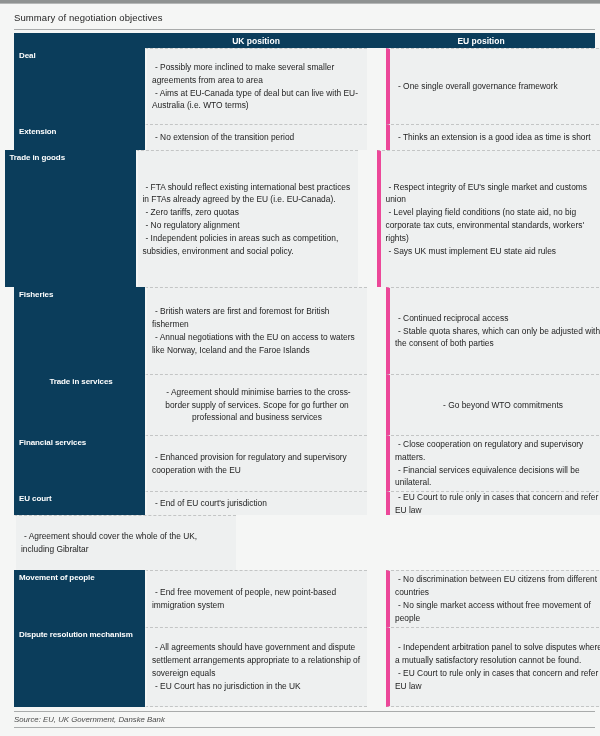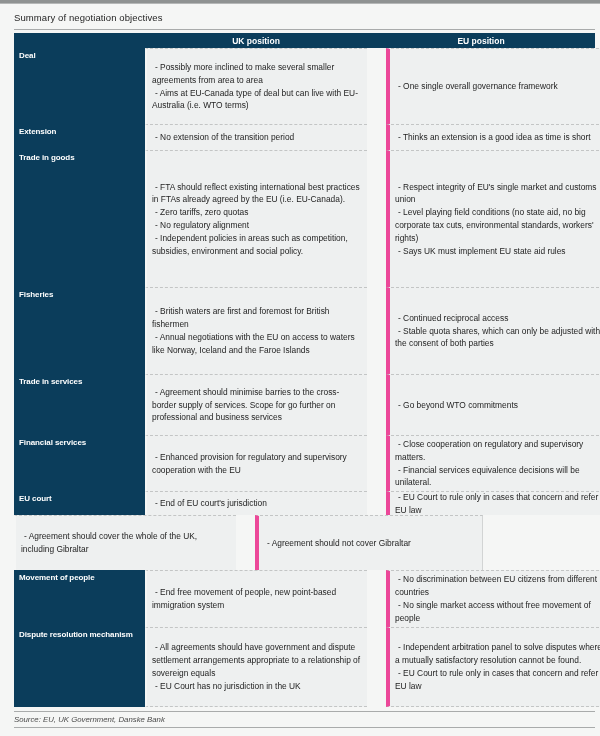--- a/index.html
+++ b/index.html
@@ -41,23 +41,23 @@
     border-top: 1px dashed #c3c5c5;
     overflow: visible;
   }
   .uk-col.content-cell { border-left: 2px solid #f5f6f5; }
   .eu-col.content-cell { border-left: 4px solid #ec4899; border-right: 1px solid #d2d4d4; margin-left: 19px; }
   .row:last-child .content-cell { border-bottom: 1px dashed #c3c5c5; }
   .bullet { text-indent: 3px; }
   
   .row-deal       { height: 76px; }
   .row-extension  { height: 26px; }
-  .row-goods      { height: 137px; }
+  .row-goods      { height: 137px; justify-content: center; }
   .row-fisheries  { height: 87px; }
-  .row-services   { height: 61px; }
+  .row-services   { height: 61px; text-align: center; }
   .row-financial  { height: 56px; }
   .row-eucourt    { height: 24px; }
   .row-gibraltar  { height: 55px; }
   .row-movement   { height: 57px; }
   .row-dispute    { height: 80px; }
   .footer-rule-top { margin-top: 4px; }
   .source-note {
     margin: 3px 0 3px 14px;
     font-size: 7.8px; font-style: italic; color: #4a4a4a;
   }
@@ -153,23 +153,20 @@
         </div>
     <div class="eu-col content-cell">
           <p class="bullet">- EU Court to rule only in cases that concern and refer to EU law</p>
         </div>
   </div>
 
   <div class="row row-gibraltar">
     <div class="uk-col content-cell">
           <p class="bullet">- Agreement should cover the whole of the UK, including Gibraltar</p>
         </div>
-    <div class="eu-col content-cell">
-          <p class="bullet">- Agreement should not cover Gibraltar</p>
-        </div>
   </div>
 
   <div class="row row-movement">
     <div class="label-col row-label">Movement of people</div>
     <div class="uk-col content-cell">
           <p class="bullet">- End free movement of people, new point-based immigration system</p>
         </div>
     <div class="eu-col content-cell">
           <p class="bullet">- No discrimination between EU citizens from different countries</p>
           <p class="bullet">- No single market access without free movement of people</p>

